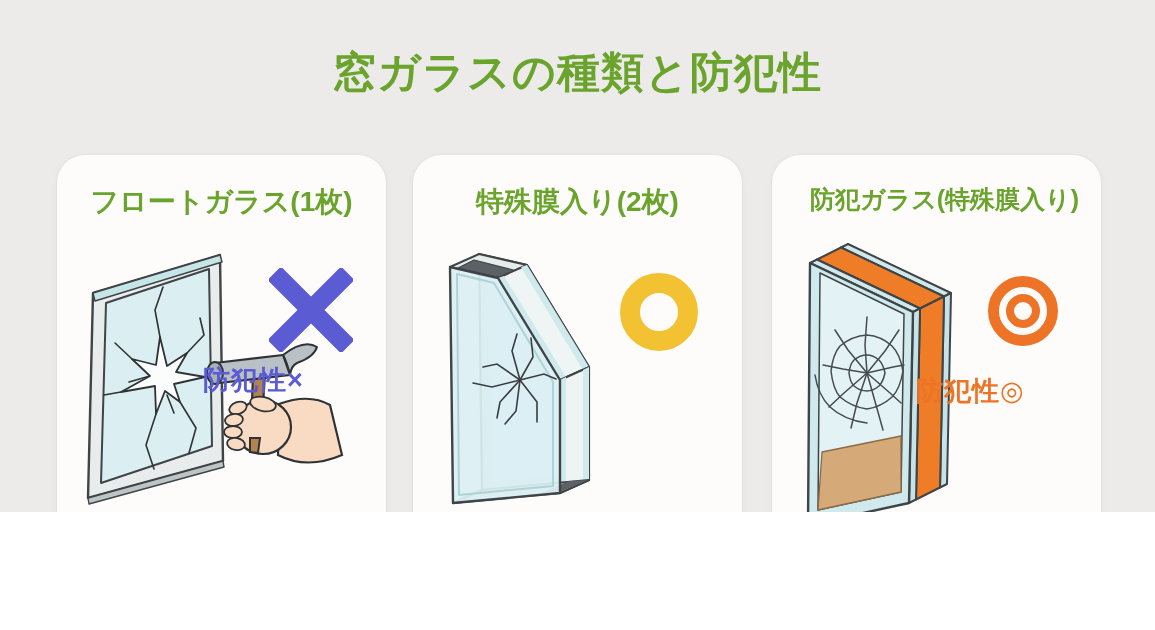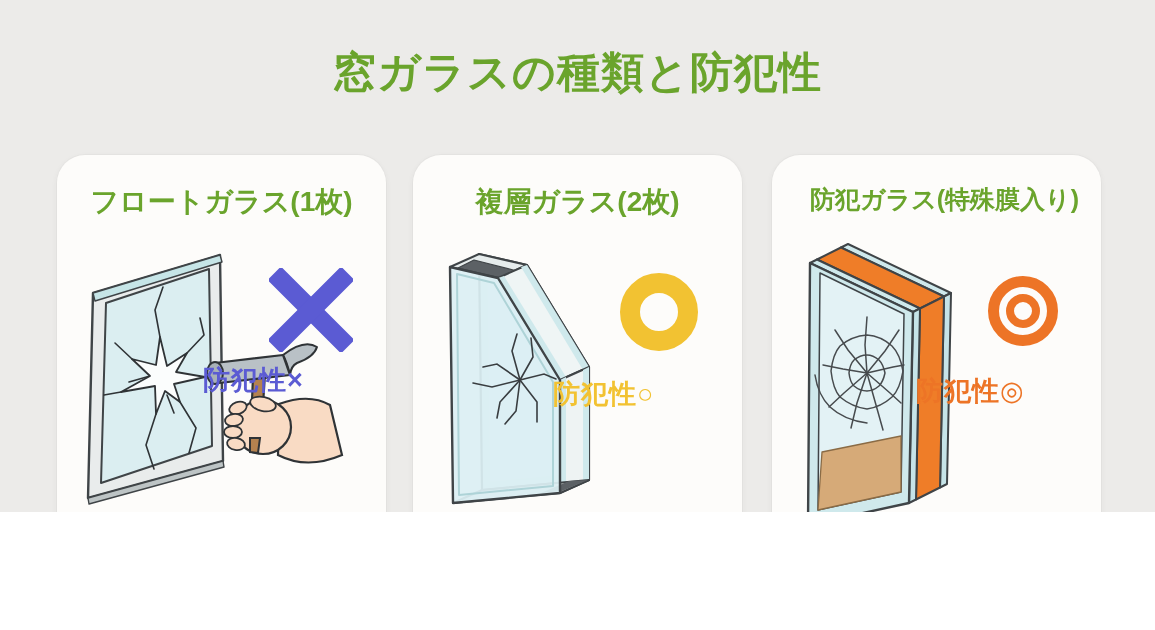--- a/index.html
+++ b/index.html
@@ -93,21 +93,21 @@
     <svg class="mark" width="84" height="84" viewBox="0 0 84 84">
       <g fill="#5b5bd3">
         <rect x="-10" y="32.5" width="104" height="19" rx="2" transform="rotate(45 42 42)"></rect>
         <rect x="-10" y="32.5" width="104" height="19" rx="2" transform="rotate(-45 42 42)"></rect>
       </g>
     </svg>
     <div class="rating-label" style="color: rgb(91, 91, 211);">防犯性×</div>
   </div>
 
   <div class="card c2" style="background: rgb(253, 252, 250);">
-    <div class="card-title" style="color: rgb(106, 164, 44);">複層ガラス(2枚)</div>
+    <div class="card-title" style="color: rgb(106, 164, 44);">特殊膜入り(2枚)</div>
 
     <svg class="illustration" viewBox="0 0 329 395">
       <g stroke-linejoin="round">
         <polygon points="66,99 114,110 176,212 176,325 69,335" fill="#cfe7ea" stroke="#3f4447" stroke-width="2.2"></polygon>
         <polygon points="74,107 108,115 168,214 168,318 77,327" fill="#e2f1f3"></polygon>
         <polygon points="37,112 85,123 114,110 66,99" fill="#e6ecec" stroke="#3f4447" stroke-width="2"></polygon>
         <polygon points="45,113 88,123 104,116 61,105" fill="#5c6165" stroke="#3f4447" stroke-width="1.2"></polygon>
         <polygon points="85,123 147,225 176,212 114,110" fill="#eff5f5" stroke="#3f4447" stroke-width="2"></polygon>
         <polygon points="85,123 147,225 153,222 91,121" fill="#cfe9ec"></polygon>
         <polygon points="108,112 170,215 176,212 114,110" fill="#cfe9ec"></polygon>
@@ -127,21 +127,20 @@
         <path d="M107,225 L131,219 L143,224"></path>
         <path d="M107,225 L124,247 L124,267"></path>
         <path d="M107,225 L103,256 L92,269"></path>
         <path d="M107,225 L87,247 L84,263"></path>
       </g>
     </svg>
 
     <svg class="mark" width="80" height="80" viewBox="0 0 80 80">
       <circle cx="40" cy="40" r="29" fill="none" stroke-width="20" stroke="#f2c232"></circle>
     </svg>
-    <div class="rating-label" style="color: rgb(242, 194, 50);">防犯性○</div>
   </div>
 
   <div class="card c3" style="background: rgb(253, 252, 250);">
     <div class="card-title" style="color: rgb(106, 164, 44); margin-left: 16px;">防犯ガラス(特殊膜入り)</div>
 
     <svg class="illustration" viewBox="0 0 329 395">
       <g stroke-linejoin="round">
         <polygon points="69,92.5 172,141.5 179,138 76,89" fill="#cfe9ec" stroke="#3f4447" stroke-width="2"></polygon>
         <polygon points="172,141.5 168,332.5 175,329 179,138" fill="#c6e4e8" stroke="#3f4447" stroke-width="2"></polygon>
         <polygon points="45,104.5 148,153.5 172,141.5 69,92.5" fill="#ef7d28" stroke="#3f4447" stroke-width="2"></polygon>

